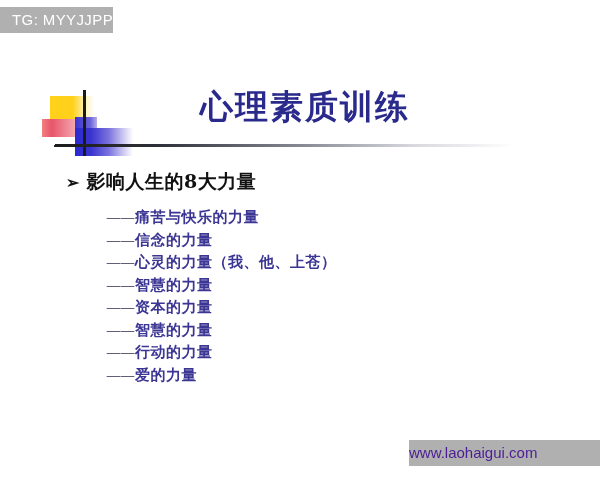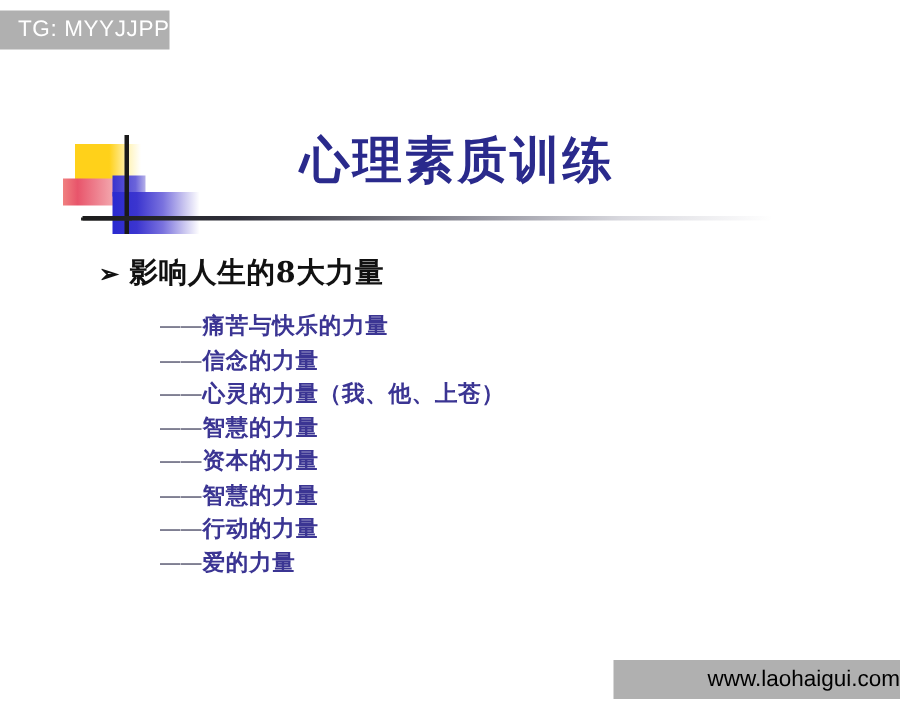--- a/index.html
+++ b/index.html
@@ -41,23 +41,23 @@
   }
 
   
   #watermark {
     position: absolute;
     left: 409px;
     top: 440px;
     width: 191px;
     height: 26px;
     line-height: 26px;
-    text-align: right;
+    text-align: left;
     background: #b0b0b0;
-    color: #000000;
+    color: #4c1d95;
     font-family: "Liberation Sans", "DejaVu Sans", sans-serif;
     font-size: 15px;
     white-space: nowrap;
   }
 
   
   #logo {
     position: absolute;
     left: 40px;
     top: 88px;

